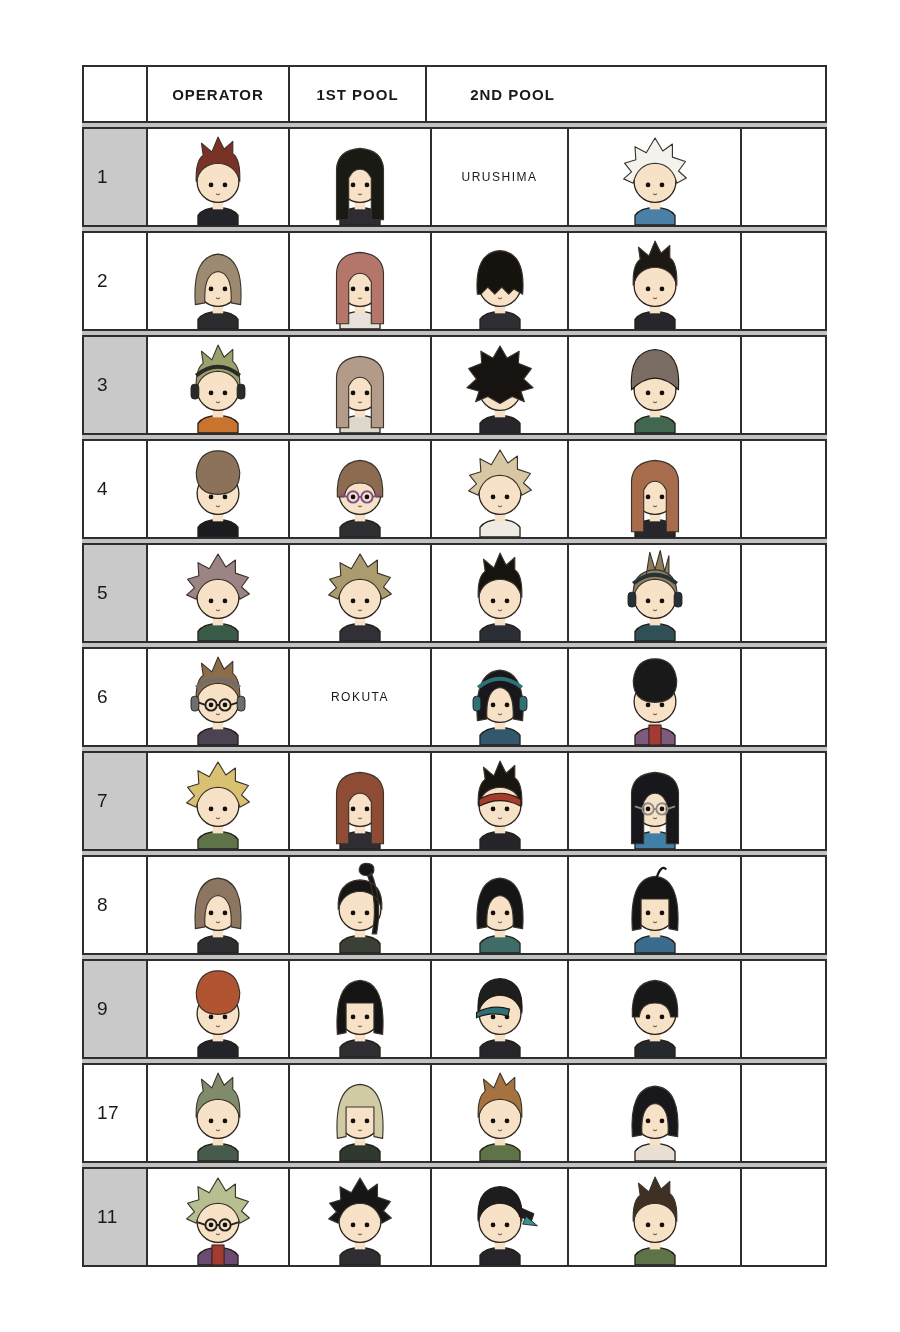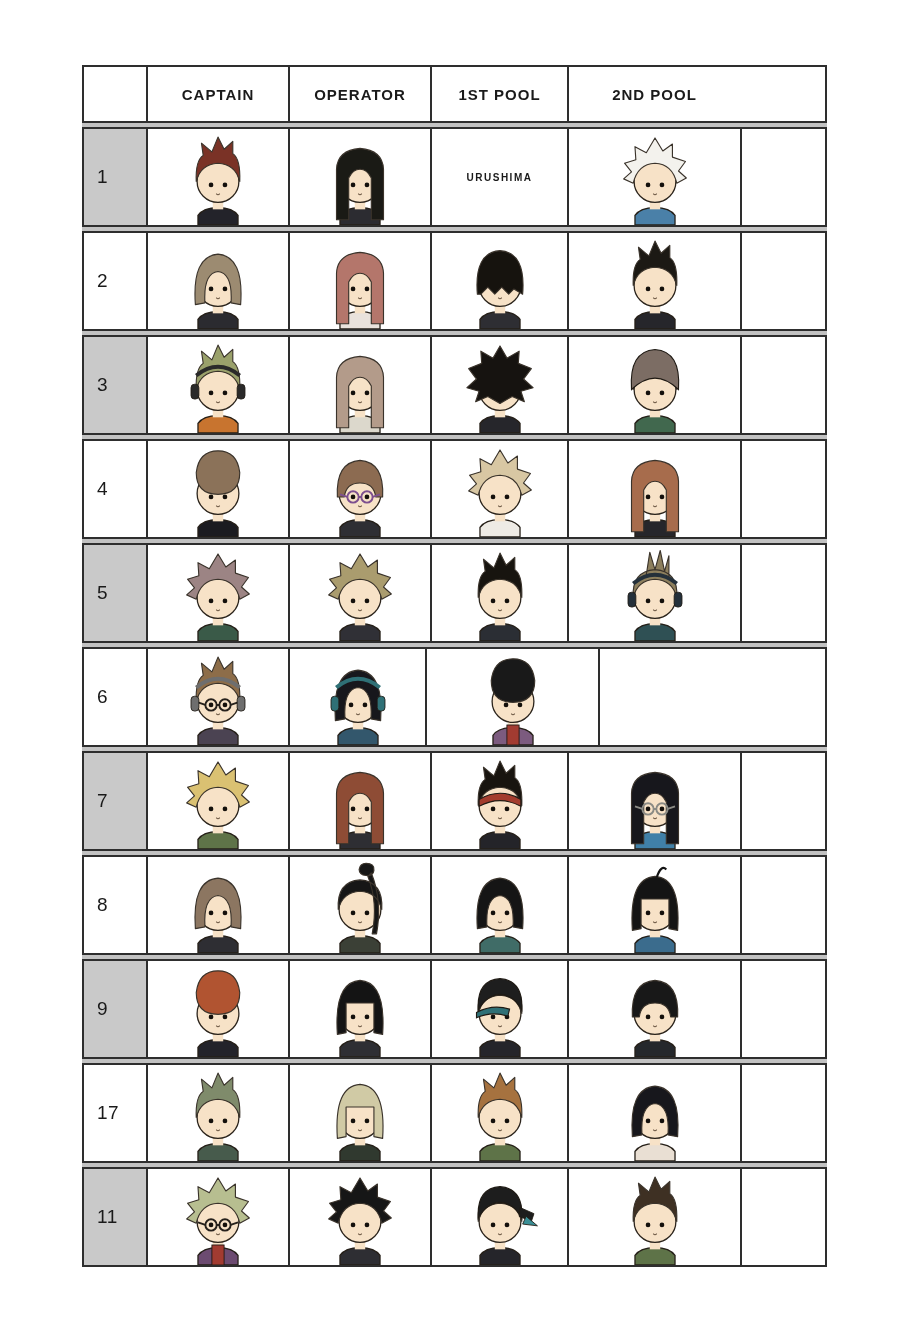--- a/index.html
+++ b/index.html
@@ -29,34 +29,31 @@
     font-size:19px;font-weight:500;letter-spacing:0.5px;}
   .ncell.shaded{background:#c9c9c9}
   .hcell span{font-size:15px;font-weight:700;letter-spacing:1px}
   .cw0{width:62px;flex:0 0 auto}
   .cw1{width:142px;flex:0 0 auto}
   .cw2{width:142px;flex:0 0 auto}
   .cw3{width:137px;flex:0 0 auto}
   .cw4{width:173px;flex:0 0 auto}
   .cw5{width:136px;flex:1 1 auto}
   .tcell.portrait{align-items:flex-end}
-  .pool-label{font-size:10px;font-weight:700;letter-spacing:1.5px}
+  .pool-label{font-size:12px;font-weight:400;letter-spacing:1.5px}
   svg{display:block}
 </style>
 </head>
 <body>
 
 <div class="roster">
   <div class="thead" id="thead">
       <div class="hcell cw0">
         <span></span>
       </div>
-      <div class="hcell cw1">
-        <span>CAPTAIN</span>
-      </div>
       <div class="hcell cw2">
         <span>OPERATOR</span>
       </div>
       <div class="hcell cw3">
         <span>1ST POOL</span>
       </div>
       <div class="hcell cw4">
         <span>2ND POOL</span>
       </div>
     </div>
@@ -371,20 +368,23 @@
                 <circle cx="42" cy="62" r="6.5"></circle>
                 <circle cx="58" cy="62" r="6.5"></circle>
                 <path d="M48.5,62 L51.5,62 M35.5,62 L27,59 M64.5,62 L73,59"></path>
               </g>
               <path d="M25,42 Q50,22 75,42" fill="none" stroke="#6e6e6e" stroke-width="4.5"></path>
               <rect x="19" y="52" width="9" height="17" rx="4" fill="#6e6e6e" stroke="#1f1a14"></rect>
               <rect x="72" y="52" width="9" height="17" rx="4" fill="#6e6e6e" stroke="#1f1a14"></rect>
             </svg>
           </div>
         </div>
+        <div class="tcell cw2">
+          <span class="pool-label">ROKUTA</span>
+        </div>
         <div class="tcell cw3 portrait">
           <div class="pwrap">
             <svg viewBox="0 0 100 108" width="88" height="94">
               <path d="M27,108 L27,97 Q33,88 50,88 Q67,88 73,97 L73,108 Z" fill="#33576c" stroke="#262019" stroke-width="1.5"></path>
               <rect x="44" y="74" width="12" height="16" fill="#f7e2c7"></rect>
               <circle cx="50" cy="58" r="24" fill="#f7e2c7" stroke="#2b241c" stroke-width="1.5"></circle>
               <circle cx="42" cy="62" r="2.7" fill="#14100c"></circle>
               <circle cx="58" cy="62" r="2.7" fill="#14100c"></circle>
               <path d="M48,72 q2,2.5 4,0" stroke="#6b5743" stroke-width="1.2" fill="none"></path>
               <path d="M24,80 Q20,24 50,22 Q80,24 76,80 L65,78 Q67,44 50,42 Q33,44 35,78 Z" fill="#17171c" stroke="#3a332b" stroke-width="1.3" stroke-linejoin="round"></path>

